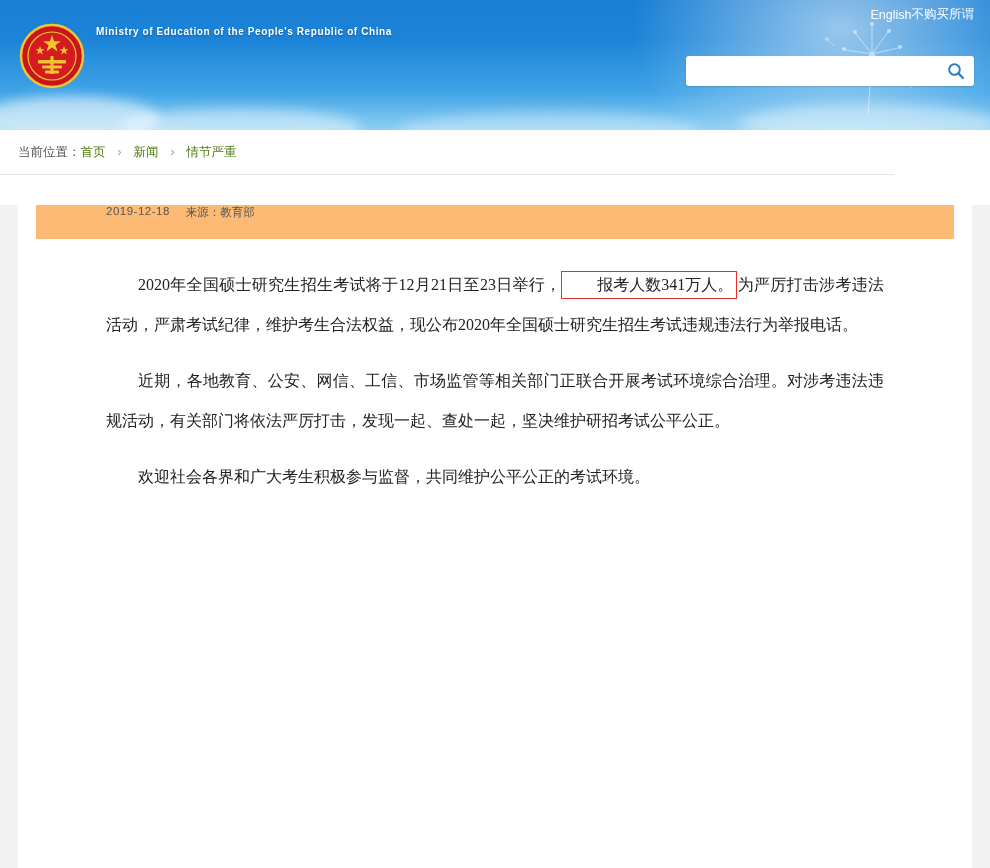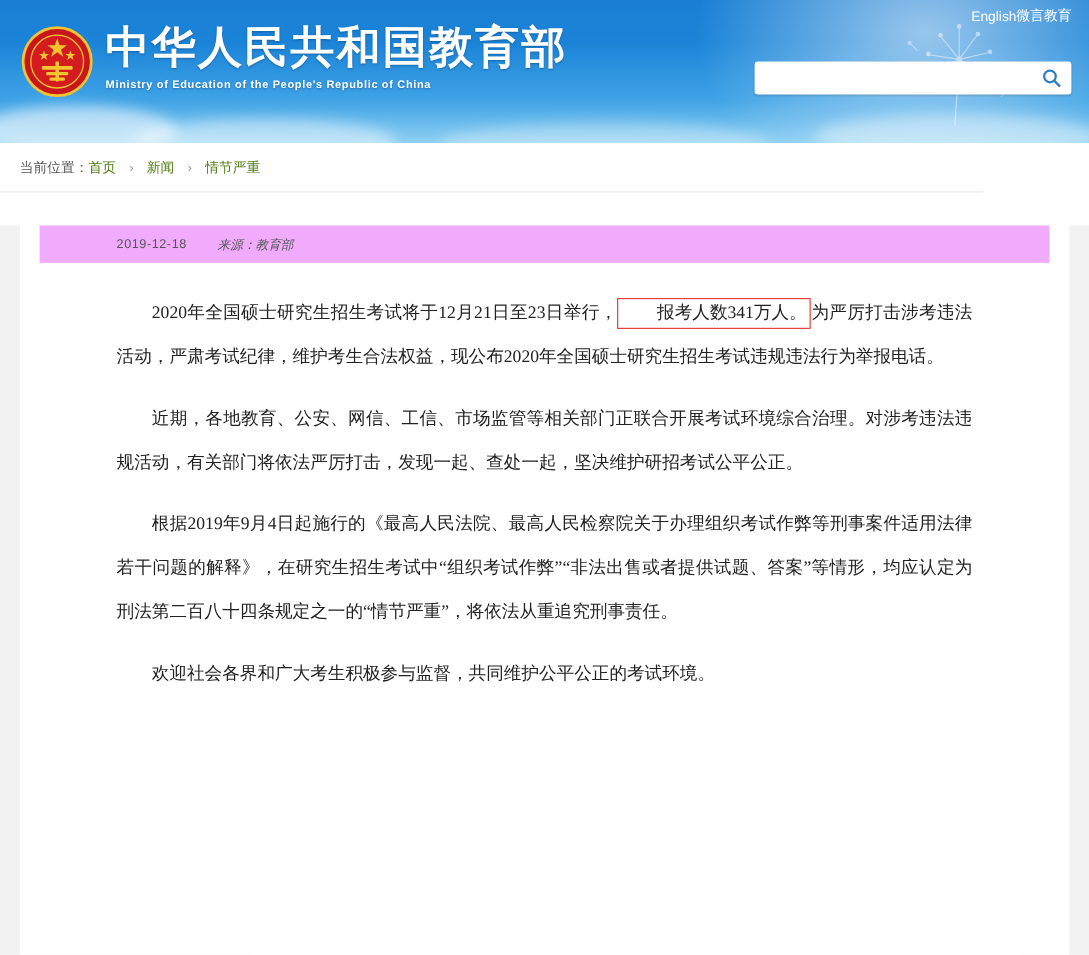--- a/index.html
+++ b/index.html
@@ -173,29 +173,29 @@
     text-align: center;
     font-family: "DejaVu Sans", "Liberation Sans", sans-serif;
     font-weight: bold;
     font-size: 21px;
     color: #1a1a1a;
     line-height: 34px;
     padding: 42px 56px 0 56px;
   }
   .meta-bar {
     margin: 30px 18px 0 18px;
-    background: #f0abfc;
+    background: #fdba74;
     height: 34px;
     display: flex;
-    align-items: center;
+    align-items: flex-start;
     font-size: 11.5px;
     color: #555;
   }
   .meta-bar .date { margin-left: 70px; letter-spacing: .5px;}
-  .meta-bar .source { margin-left: 28px; font-style: italic; }
+  .meta-bar .source { margin-left: 16px; }
 
   .content {
     padding: 0 88px;
     margin-top: 26px;
     font-family: "DejaVu Sans", "Liberation Sans", sans-serif;
     font-size: 16px;
     color: #222;
     line-height: 40px;
   }
   .content p {
@@ -263,27 +263,26 @@
       <polygon points="22,24 23.2,27.2 26.6,27.2 23.8,29.2 24.9,32.6 22,30.5 19.1,32.6 20.2,29.2 17.4,27.2 20.8,27.2"></polygon>
       <polygon points="46,24 47.2,27.2 50.6,27.2 47.8,29.2 48.9,32.6 46,30.5 43.1,32.6 44.2,29.2 41.4,27.2 44.8,27.2"></polygon>
       <rect x="20" y="38" width="28" height="3.4" rx="1"></rect>
       <rect x="24" y="43.5" width="20" height="3" rx="1"></rect>
       <rect x="27" y="48.5" width="14" height="3" rx="1"></rect>
       <rect x="32.4" y="34" width="3.2" height="18" rx="1"></rect>
     </g>
   </svg>
 
   <div class="title-block">
-    <div class="title-cn">中华人民共和国教育部</div>
     <div class="title-en">Ministry of Education of the People's Republic of China</div>
   </div>
 
   <div class="top-links">
     <span>English</span>
-    <span>微言教育</span>
+    <span>不购买所谓</span>
   </div>
 
   <div class="search-box">
     <input type="text" placeholder="" style="">
     <div class="search-btn">
       <svg width="18" height="18" viewBox="0 0 18 18">
         <circle cx="7.5" cy="7.5" r="5.3" fill="none" stroke="#2c7fc4" stroke-width="2"></circle>
         <line x1="11.4" y1="11.4" x2="16" y2="16" stroke="#2c7fc4" stroke-width="2.2" stroke-linecap="round"></line>
       </svg>
     </div>
@@ -308,18 +307,17 @@
     <div class="meta-bar">
       <span class="date">2019-12-18</span>
       <span class="source">来源：教育部</span>
     </div>
 
     <div class="content">
       <p>
         <span>2020年全国硕士研究生招生考试将于12月21日至23日举行，</span><span class="highlight-box">报考人数341万人。</span><span>为严厉打击涉考违法活动，严肃考试纪律，维护考生合法权益，现公布2020年全国硕士研究生招生考试违规违法行为举报电话。</span>
       </p>
       <p>近期，各地教育、公安、网信、工信、市场监管等相关部门正联合开展考试环境综合治理。对涉考违法违规活动，有关部门将依法严厉打击，发现一起、查处一起，坚决维护研招考试公平公正。</p>
-      <p>根据2019年9月4日起施行的《最高人民法院、最高人民检察院关于办理组织考试作弊等刑事案件适用法律若干问题的解释》，在研究生招生考试中“组织考试作弊”“非法出售或者提供试题、答案”等情形，均应认定为刑法第二百八十四条规定之一的“情节严重”，将依法从重追究刑事责任。</p>
       <p>欢迎社会各界和广大考生积极参与监督，共同维护公平公正的考试环境。</p>
     </div>
 
   </div>
 </div>
 
 </body></html>

